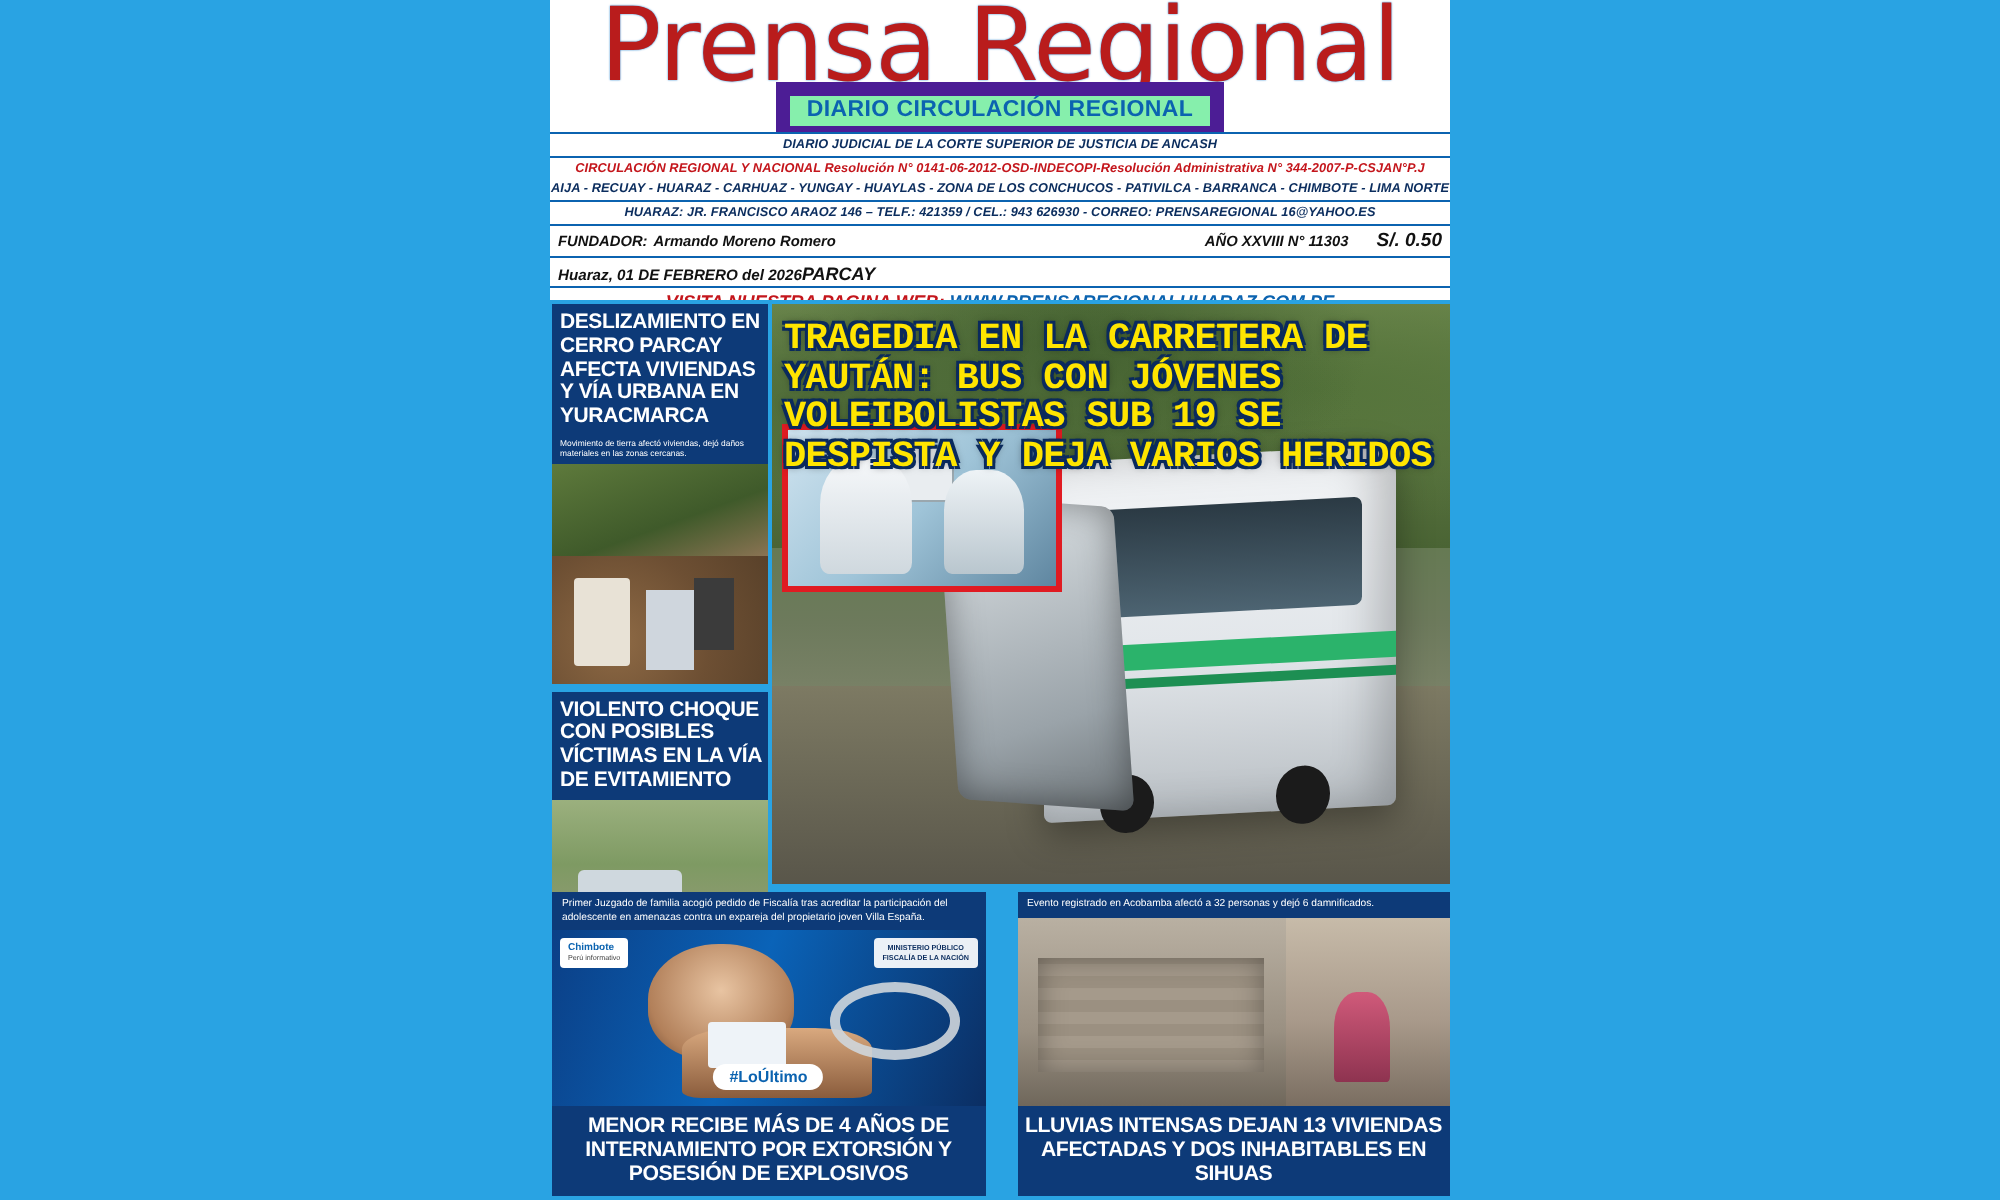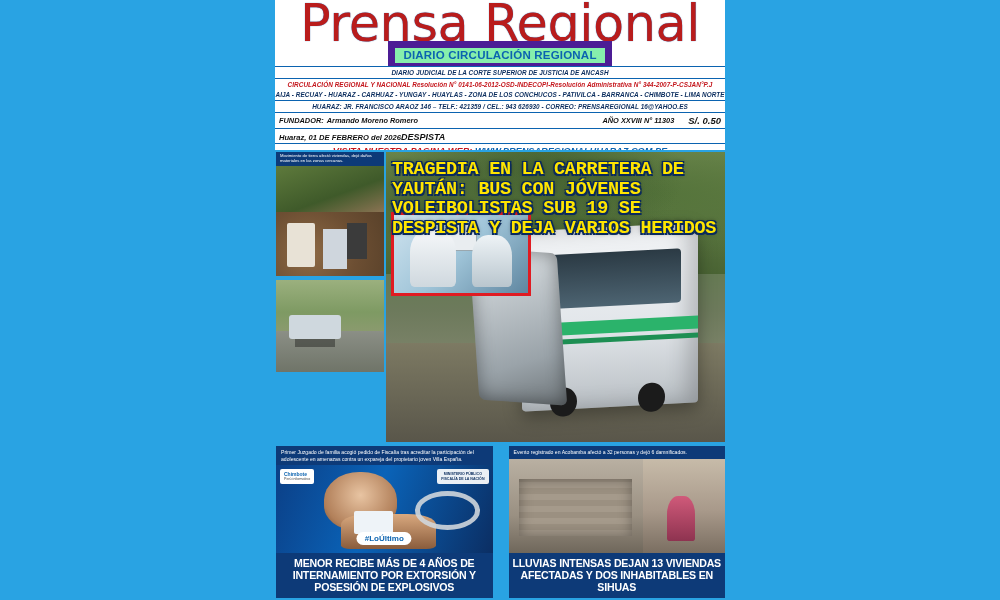--- a/index.html
+++ b/index.html
@@ -383,37 +383,39 @@
     <div class="info-sep"></div>
     <div class="info-row">
       <span class="left">FUNDADOR:</span>
       <span class="left" style="flex:1;padding-left:3px">Armando Moreno Romero</span>
       <span class="mid">AÑO XXVIII N° 11303</span>
       <span class="right price" style="padding-left:14px">S/.  0.50</span>
     </div>
     <div class="info-sep"></div>
     <div class="date-row">
       <span>Huaraz, 01 DE FEBRERO del  2026</span>
-      <span class="domingo">DESPISTA</span>
+      <span class="domingo">PARCAY</span>
     </div>
     <div class="web-bar">
       <span class="visita">VISITA NUESTRA PAGINA WEB:</span>
       <span>WWW.PRENSAREGIONALHUARAZ.COM.PE</span>
     </div>
   </div>
 
   <div class="content">
 
     <div class="col-left">
       <div>
+        <div class="headline-small">DESLIZAMIENTO EN CERRO PARCAY AFECTA VIVIENDAS Y VÍA URBANA EN YURACMARCA</div>
         <div class="caption-tiny">Movimiento de tierra afectó viviendas, dejó daños materiales en las zonas cercanas.</div>
         <div class="photo ph-landslide"></div>
       </div>
       <div style="height:4px"></div>
       <div>
+        <div class="headline-small">VIOLENTO CHOQUE CON POSIBLES VÍCTIMAS EN LA VÍA DE EVITAMIENTO</div>
         <div class="photo ph-crash"></div>
       </div>
     </div>
 
     <div class="col-main">
       <div class="main-photo">
         <div class="foliage"></div>
         <div class="ground"></div>
         <div class="bus">
           <div class="window"></div>

